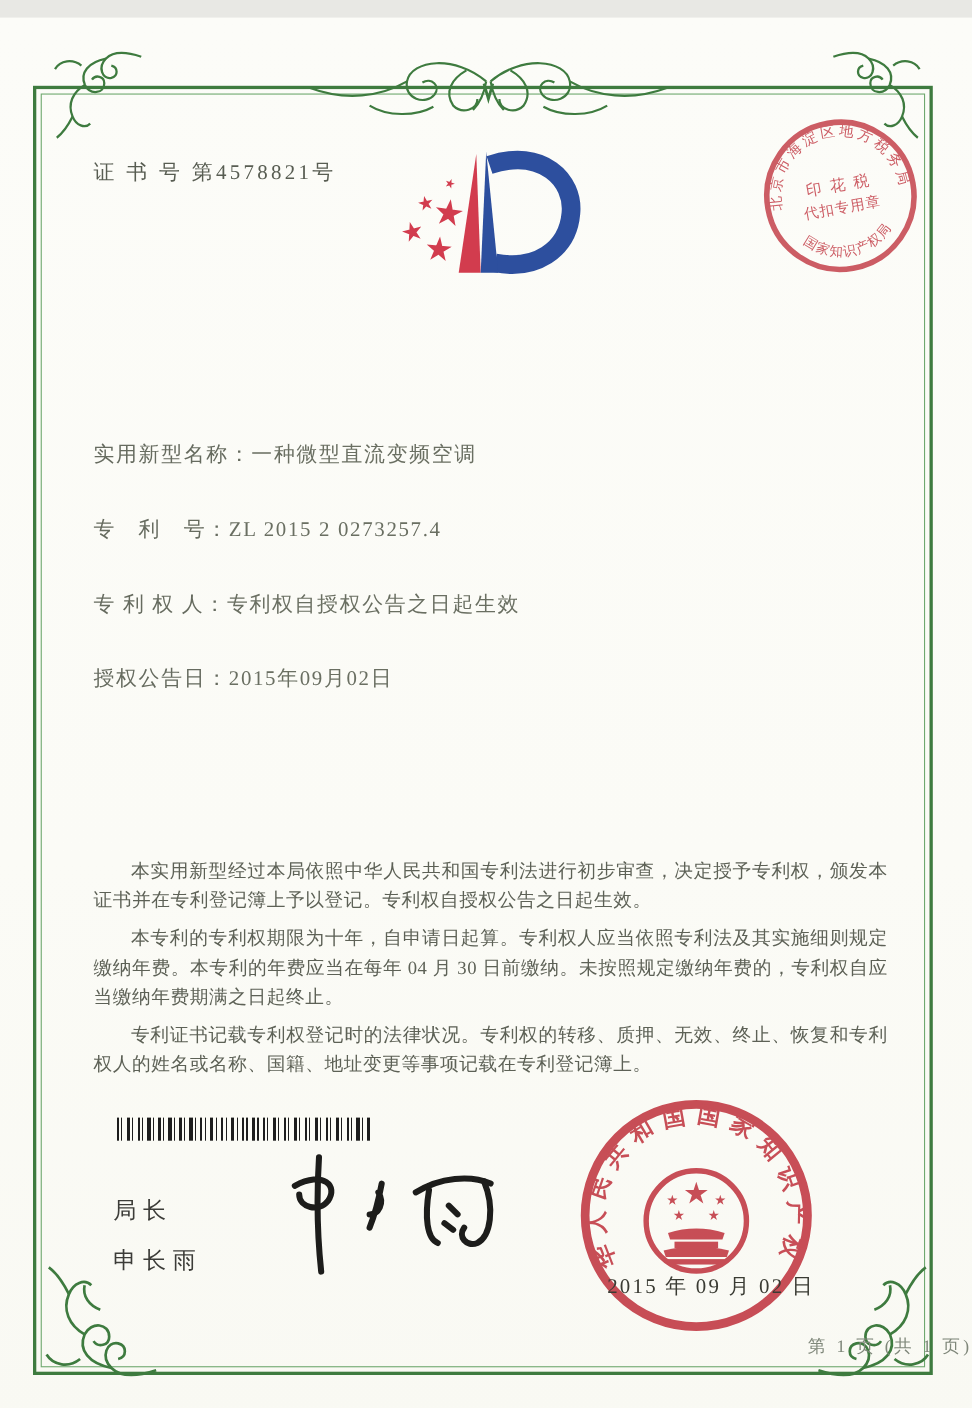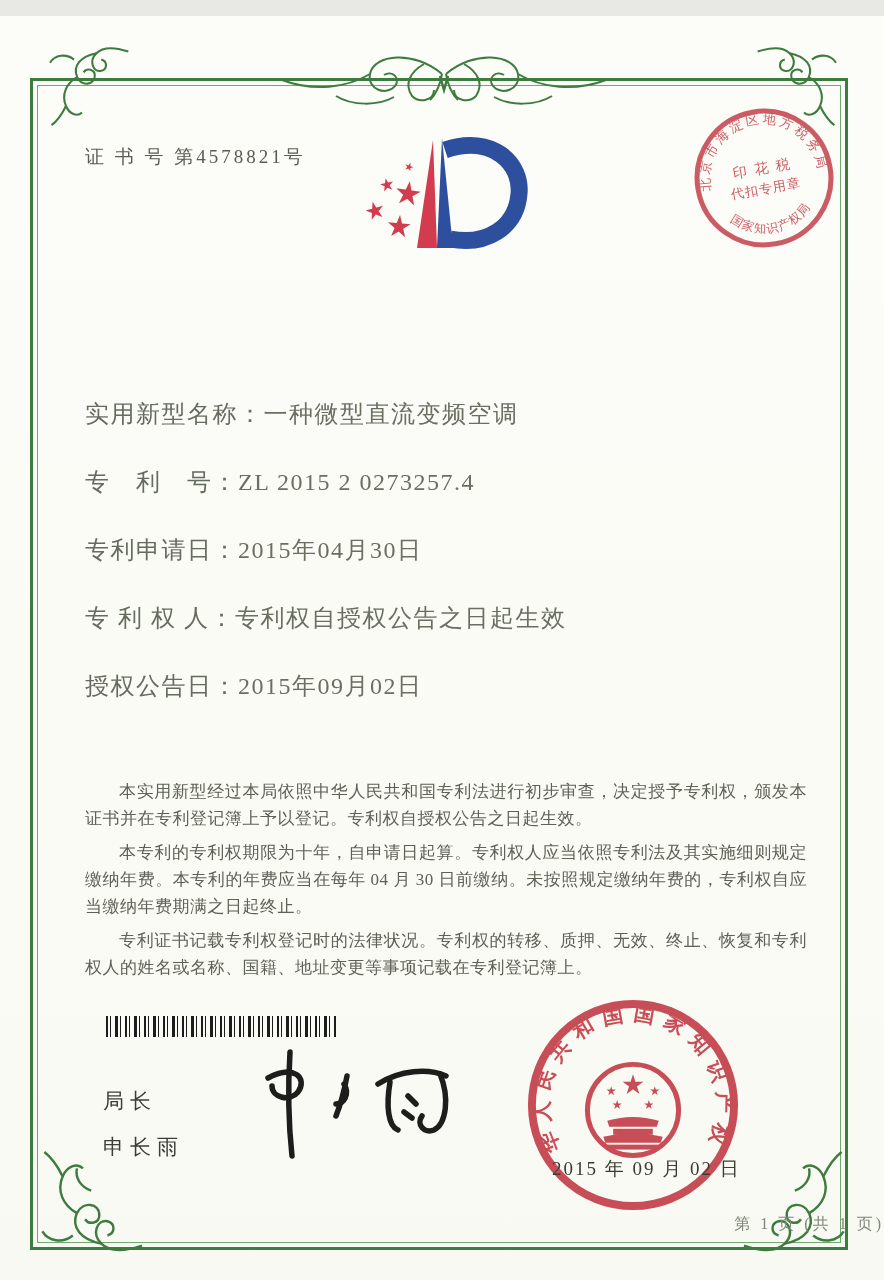--- a/index.html
+++ b/index.html
@@ -23,21 +23,21 @@
   
   .cert-no{position:absolute;left:85px;top:128px;font-size:19px;color:#585d52;
     letter-spacing:3px;}
   .logo{position:absolute;left:338px;top:118px;width:212px;height:142px;}
   .tax-seal{position:absolute;left:688px;top:86px;width:152px;height:152px;
     transform:rotate(-10deg);opacity:.85;}
   .title{position:absolute;left:0;top:262px;width:100%;text-align:center;
     font-size:46px;font-weight:bold;color:#23231f;letter-spacing:18px;}
   
   .fields{position:absolute;left:85px;top:385px;right:80px;}
-  .frow{margin-bottom:42px;font-size:24px;line-height:26px;color:var(--ink);
+  .frow{margin-bottom:42px;font-size:19px;line-height:26px;color:var(--ink);
     letter-spacing:1.5px;white-space:nowrap;}
   .frow .flabel{color:#666b5f;}
   .frow .fvalue{color:#6a6f62;}
   
   .body-text{position:absolute;left:85px;top:762px;width:722px;}
   .body-text p{margin:0 0 7px 0;font-size:17px;line-height:27px;color:#5d6156;
     text-align:justify;text-indent:2em;letter-spacing:.5px;}
   
   .barcode{position:absolute;left:106px;top:1000px;width:232px;height:21px;
     background:repeating-linear-gradient(90deg,
@@ -155,23 +155,20 @@
     <text x="75" y="90" fill="var(--red)" font-size="13" letter-spacing="1" text-anchor="middle">代扣专用章</text>
   </svg>
 
 
   <div class="fields">
     <div class="frow">
       <span class="flabel">实用新型名称：</span><span class="fvalue">一种微型直流变频空调</span>
     </div>
     <div class="frow">
       <span class="flabel">专　利　号：</span><span class="fvalue">ZL 2015 2 0273257.4</span>
-    </div>
-    <div class="frow">
-      <span class="flabel">专利申请日：</span><span class="fvalue">2015年04月30日</span>
     </div>
     <div class="frow">
       <span class="flabel">专 利 权 人：</span><span class="fvalue">专利权自授权公告之日起生效</span>
     </div>
     <div class="frow">
       <span class="flabel">授权公告日：</span><span class="fvalue">2015年09月02日</span>
     </div>
   </div>
 
   <div class="body-text">

